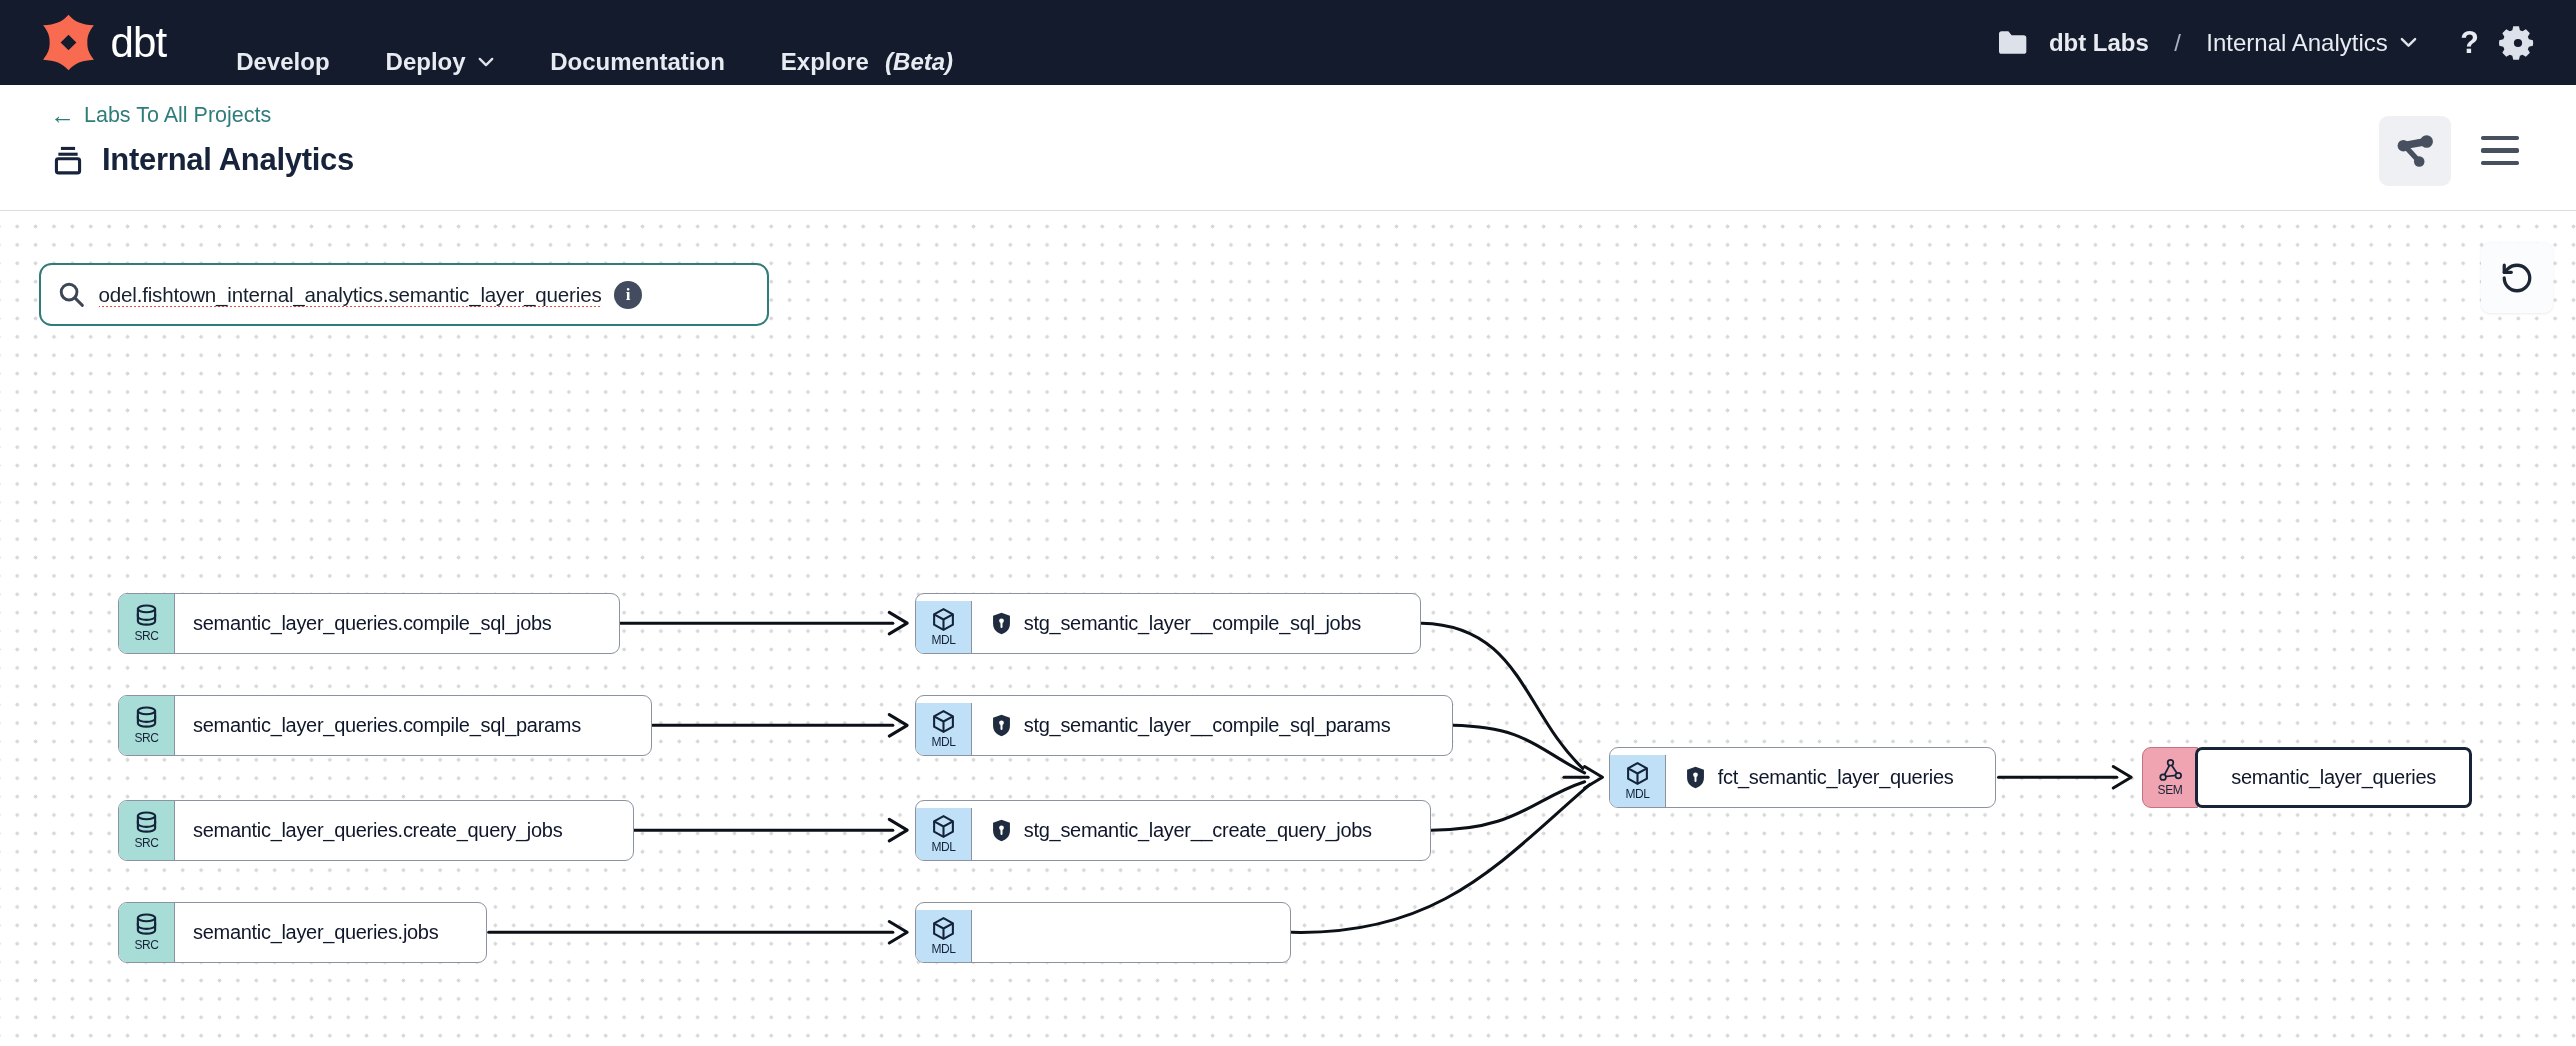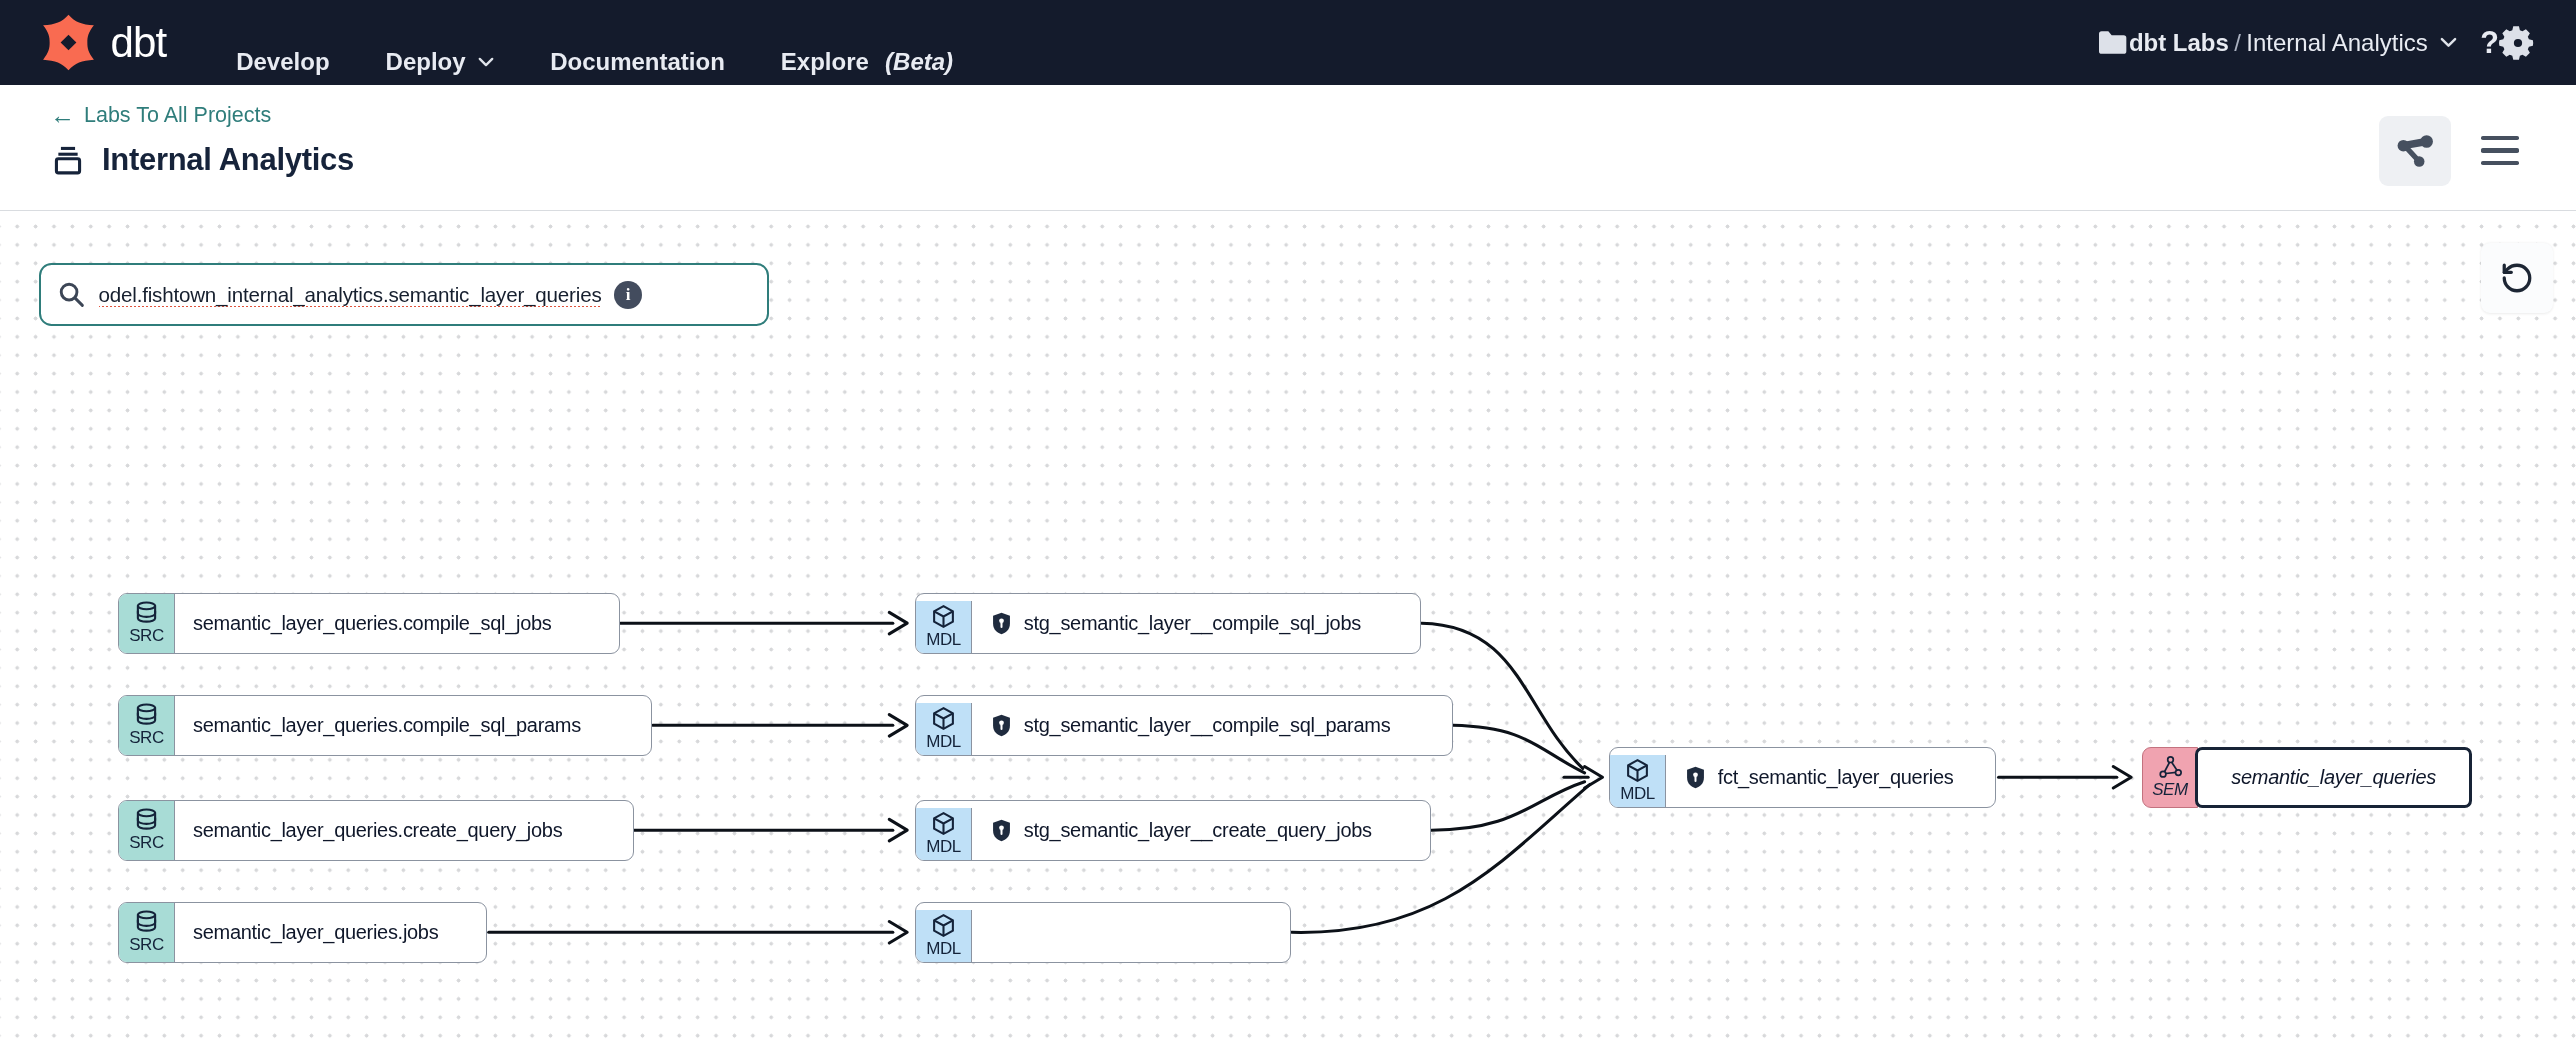--- a/index.html
+++ b/index.html
@@ -8,21 +8,21 @@
 
   
   .navbar { height:85px; background:var(--navbar-bg,#141b2c); display:flex;
     align-items:center; padding:0 39px; color:#e8ebf2; }
   .brand { display:flex; align-items:center; gap:12.5px; }
   .brand-text { font-size:42px; font-weight:normal; color:#fff; letter-spacing:-0.9px; }
   .nav-links { display:flex; align-items:flex-start; gap:56px; margin-left:70px; font-size:24px; font-weight:700;margin-top:39px; }
   .nav-link { display:flex; align-items:center; gap:9px; cursor:pointer; }
   .nav-link .beta { font-style:italic; font-weight:700; margin-left:7.2px; }
   .nav-spacer { flex:1; }
-  .nav-right { display:flex; align-items:center; font-size:24px; }
+  .nav-right { display:flex; align-items:center; gap:20px; font-size:24px; }
   .acct { font-weight:700; }
   .crumb-sep { color:#aab1c0; margin:0 5.4px; }
   .help-glyph { font-size:30.5px; font-weight:700; margin-left:23px; }
   .chev { margin-left:3.6px; }
 
   
   .header { height:125px; background:#fff; position:relative; padding:18px 0 0 50px; }
   .back-link { display:inline-flex; align-items:center; gap:9px; color:var(--teal-link,#2f7d7b);
     font-size:21.5px; cursor:pointer; }
   .back-arrow { font-size:25px; line-height:1; }
@@ -56,25 +56,25 @@
   .edges { position:absolute; left:0; top:0; width:2576px; height:836px; pointer-events:none; }
 
   
   .node { position:absolute; height:61px; display:flex; align-items:stretch; background:#fff;
     border:1.8px solid #8b93a0; border-radius:9px; overflow:hidden; cursor:pointer; }
   .badge { width:56px; display:flex; flex-direction:column; align-items:center; justify-content:center;
     gap:0.9px; border-right:1.8px solid #8b93a0; flex:none; }
   .badge-src { background:var(--src-badge,#a8dcd6); }
   .badge-mdl { background:var(--mdl-badge,#bfe0f7);margin-top:7px; }
   .badge-sem { background:var(--sem-badge,#f0a3b0); }
-  .btxt { font-size:17px; color:#14233a; letter-spacing:-0.4px; }
+  .btxt { font-size:12px; color:#14233a; letter-spacing:-0.4px; }
   .nlabel { display:flex; align-items:center; gap:10.8px; padding:0 18px; font-size:20px;
     letter-spacing:-0.3px; color:#0f172a; white-space:nowrap; overflow:hidden; }
 
-  .node-sem { border:none; border-radius:4px; overflow:visible; background:transparent;font-style:italic; }
+  .node-sem { border:none; border-radius:4px; overflow:visible; background:transparent; }
   .node-sem .badge { border:1.8px solid #c3727f; border-radius:9px 0 0 9px; }
   .node-sem .nlabel { background:#fff; border:3.6px solid #172336; border-radius:7.2px; margin-left:-2.7px; }
 
   svg { display:block; }
 </style>
 </head>
 <body>
 
 <div class="navbar">
   <div class="brand">

